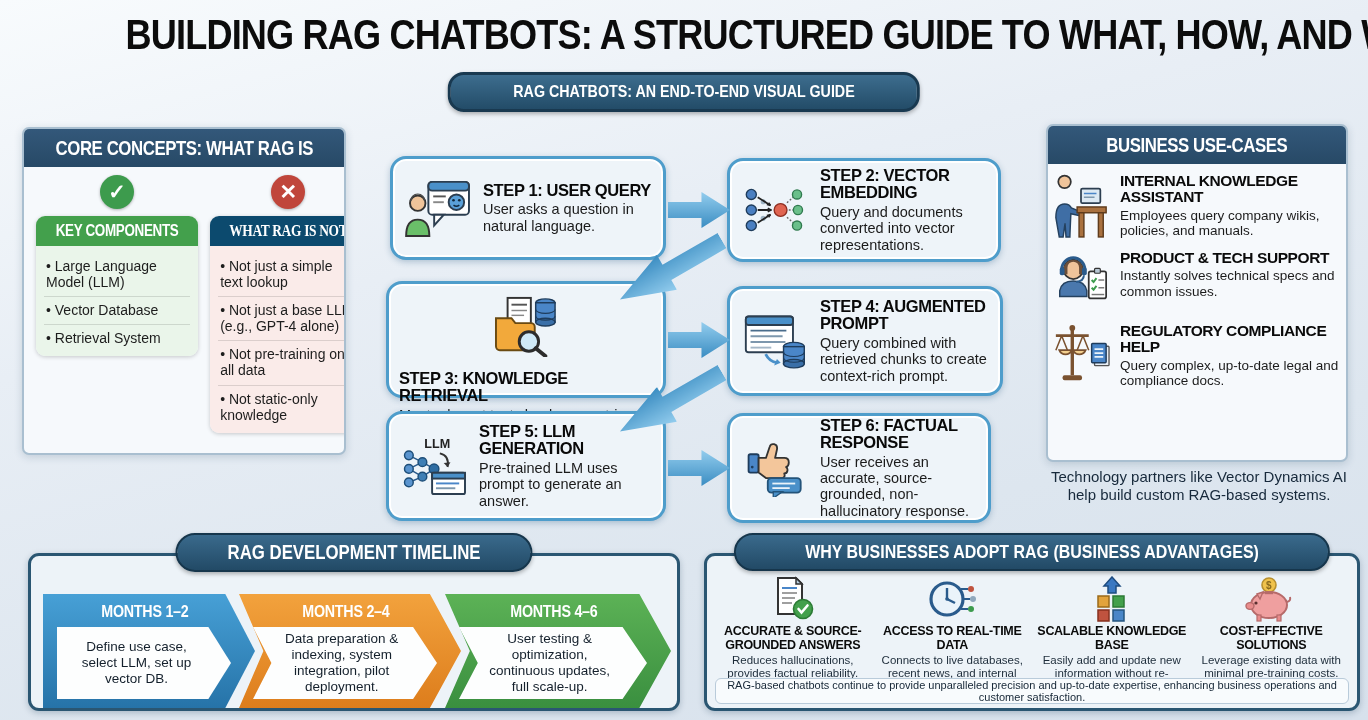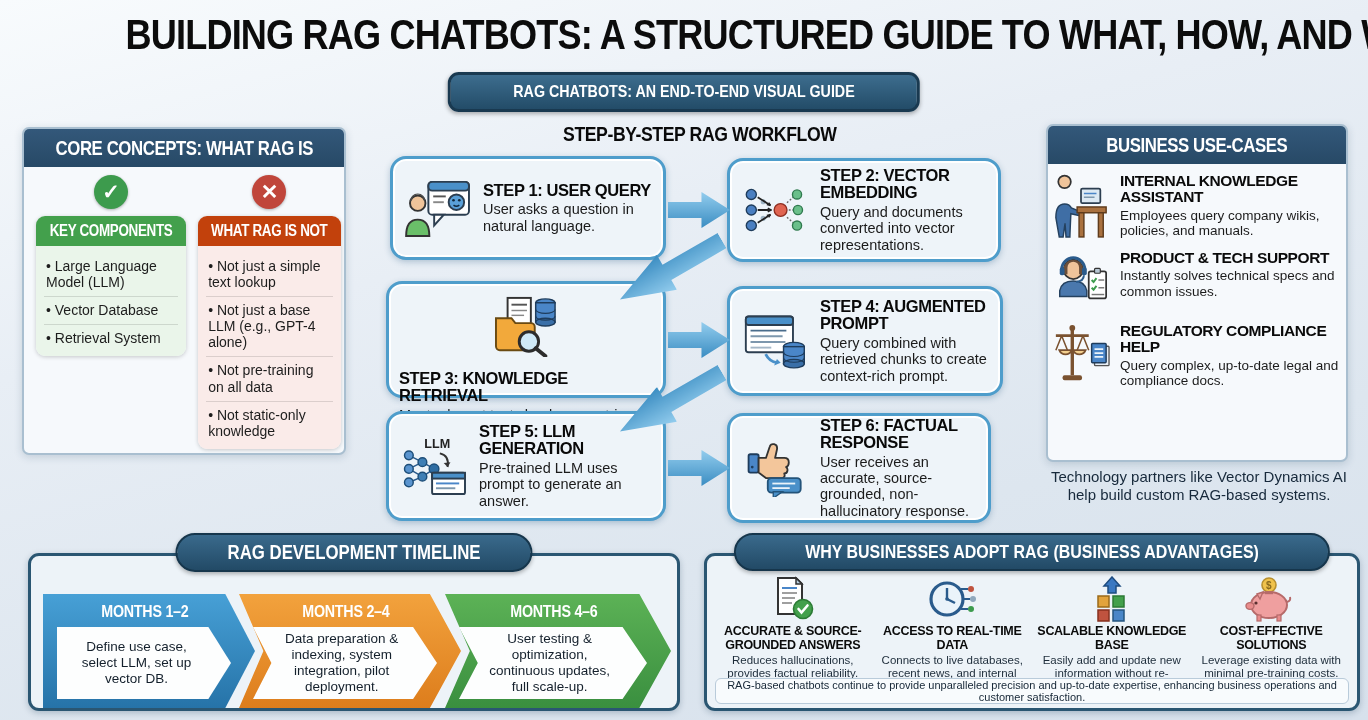--- a/index.html
+++ b/index.html
@@ -8,39 +8,39 @@
   #canvas { position:relative; width:1368px; height:720px;
     background:linear-gradient(165deg,#f8fbfd 0%,#e8eef5 35%,#dde6ef 70%,#d7e1ec 100%); }
 
   .cond { display:inline-block; transform:scaleX(.84); transform-origin:center; white-space:nowrap; }
 
   
   .main-title { position:absolute; top:10px; left:0; width:100%; text-align:center;
     font-size:43px; font-weight:800; color:#0c0c0c; letter-spacing:-1px; }
   .banner { position:absolute; top:72px; left:684px; transform:translateX(-50%);
     background:linear-gradient(180deg,#3d6d8e,#234c68); color:#fff; font-weight:700;
-    font-size:17px; padding:7px 30px; border-radius:11px; border:3px solid #193950;
+    font-size:17px; padding:7px 30px; border-radius:16px; border:3px solid #193950;
     box-shadow:0 2px 4px rgba(0,0,0,.3); white-space:nowrap; }
 
   
   .panel { position:absolute; background:#f6f9fc; border:2px solid #a9bfd0; border-radius:7px;
     box-shadow:0 2px 8px rgba(30,60,90,.18); overflow:hidden; }
   .panel-header { background:linear-gradient(180deg,#33587a,#274966); color:#fff; text-align:center;
     font-weight:800; font-size:20px; height:38px; line-height:38px; letter-spacing:-.5px; }
 
   
   .cc-cols { display:flex; gap:12px; padding:8px 12px 10px; }
   .cc-col { flex:1; display:flex; flex-direction:column; align-items:center; }
   .badge { width:34px; height:34px; border-radius:50%; color:#fff; font-size:21px; font-weight:800;
     display:flex; align-items:center; justify-content:center; margin-bottom:7px;
     box-shadow:0 1px 3px rgba(0,0,0,.3); }
   .badge.green { background:#3d9b4d; } .badge.red { background:#c0463b; }
   .cc-card { width:100%; border-radius:9px; overflow:hidden; box-shadow:0 1px 4px rgba(0,0,0,.2); }
-  .cc-card .cc-head { color:#fff; text-align:center; font-weight:800; font-size:16px; padding:6px 2px; letter-spacing:-.4px; }
-  .cc-card.green .cc-head { background:#43a04c; } .cc-card.red .cc-head { background:#c2410c; }
+  .cc-card .cc-head { color:#fff; text-align:center; font-weight:800; font-size:16px; padding:6px 8px; letter-spacing:-.4px; }
+  .cc-card.green .cc-head { background:#43a04c; } .cc-card.red .cc-head { background:#0c4a6e;font-family:Liberation Serif, serif; }
   .cc-card.green .cc-body { background:#eaf5ea; } .cc-card.red .cc-body { background:#faebe9; }
   .cc-body { padding:7px 8px 4px; }
   .cc-item { font-size:14px; color:#1d1d1d; line-height:1.15; padding:5px 0 6px 2px;
     border-bottom:1px solid rgba(0,0,0,.12); }
   .cc-item:last-child { border-bottom:none; }
 
   
   .wf-title { position:absolute; left:400px; top:122px; width:600px; text-align:center;
     font-size:21px; font-weight:800; color:#0a0a0a; letter-spacing:-.5px; }
   .step-box { position:absolute; background:#eef4f9; border:3px solid #4e9dcb; border-radius:16px;
@@ -125,21 +125,20 @@
             <div class="cc-item">• Not just a simple text lookup</div>
             <div class="cc-item">• Not just a base LLM (e.g., GPT-4 alone)</div>
             <div class="cc-item">• Not pre-training on all data</div>
             <div class="cc-item">• Not static-only knowledge</div>
           </div>
         </div>
       </div>
     </div>
   </div>
 
-  <div class="wf-title"><span class="cond">STEP-BY-STEP RAG WORKFLOW</span></div>
 
   <div class="step-box" style="left:390px; top:156px; width:276px; height:104px;">
     <div class="step-icon">
       <svg width="68" height="58" viewBox="0 0 70 60">
         <rect x="24" y="3" width="42" height="34" rx="4" fill="#fff" stroke="#2c3e50" stroke-width="2"></rect>
         <rect x="24" y="3" width="42" height="9" rx="4" fill="#4a90c9" stroke="#2c3e50" stroke-width="2"></rect>
         <line x1="29" y1="18" x2="42" y2="18" stroke="#555" stroke-width="2"></line>
         <line x1="29" y1="24" x2="40" y2="24" stroke="#888" stroke-width="2"></line>
         <circle cx="53" cy="24" r="8" fill="#5aa0d8" stroke="#2c3e50" stroke-width="2"></circle>
         <circle cx="50" cy="22" r="1.4" fill="#10283c"></circle>

